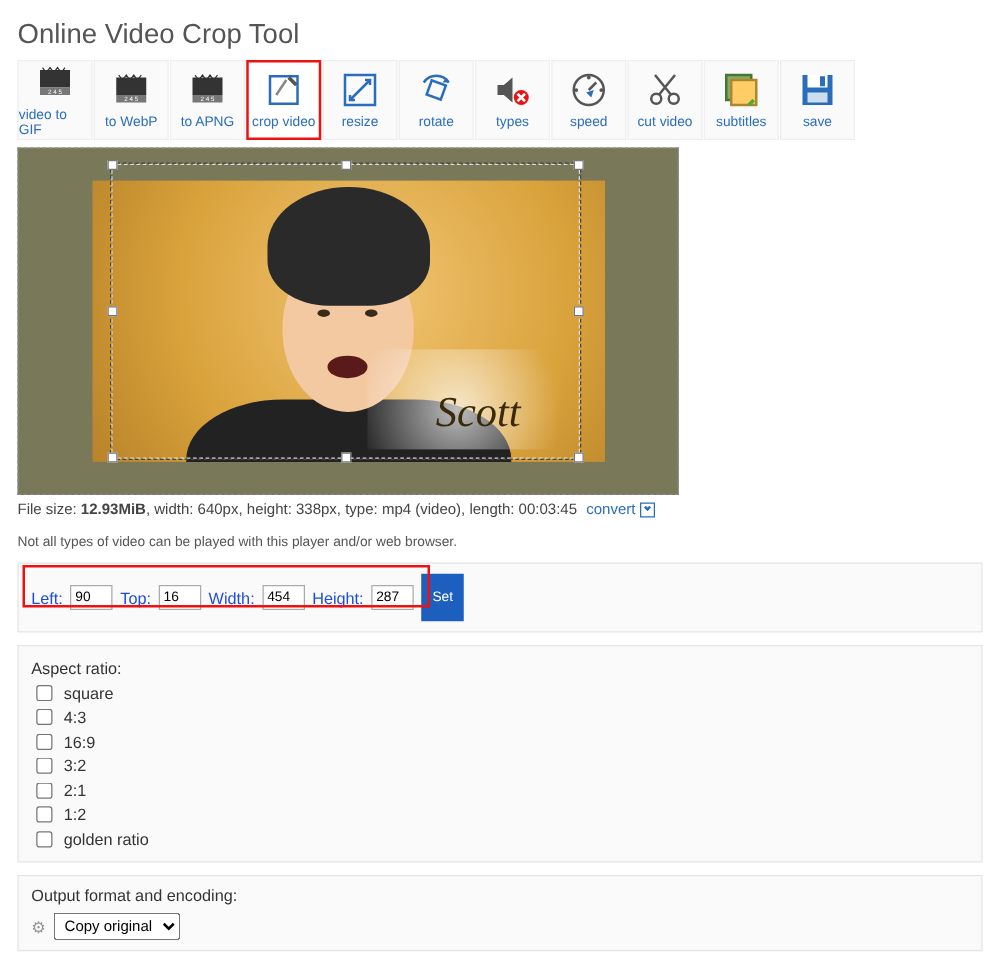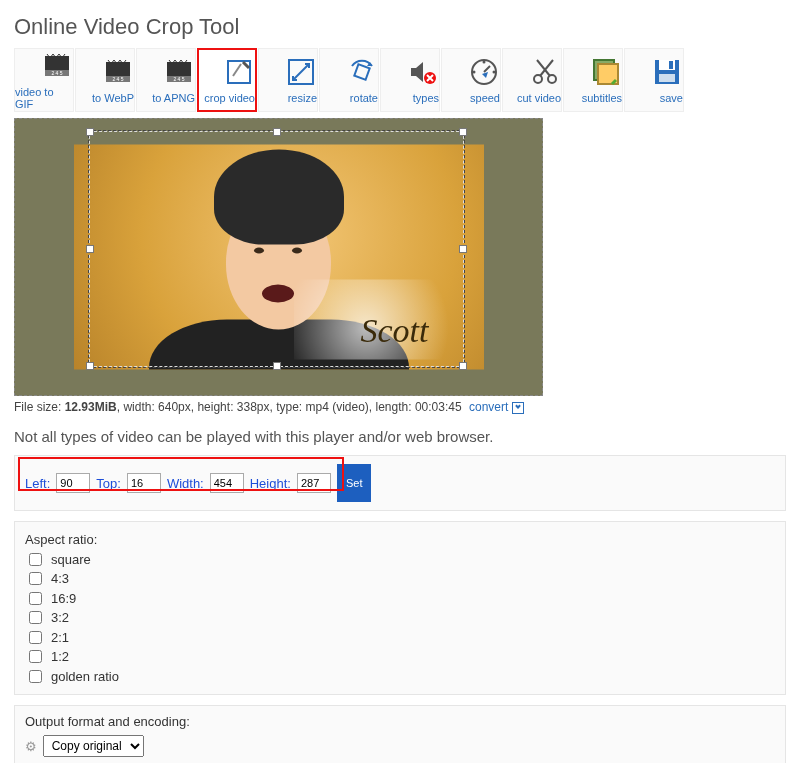--- a/index.html
+++ b/index.html
@@ -22,21 +22,21 @@
     display: flex;
     gap: 0;
     margin-bottom: 6px;
   }
   .tool {
     width: 60px;
     height: 64px;
     border: 1px solid #eee;
     display: flex;
     flex-direction: column;
-    align-items: flex-end;
+    align-items: center;
     justify-content: center;
     gap: 4px;
     cursor: pointer;
     font-size: 11px;
     color: #2a6ebb;
     background: #fafafa;
     margin-right: 1px;
   }
   .tool.active { border: 2px solid #e11; background:#fff; }
   .tool .ic { width: 32px; height: 32px; display:flex; align-items:center; justify-content:center; color:#555; }
@@ -55,36 +55,36 @@
     background: radial-gradient(circle at 55% 40%, #f2c574 0%, #d9a23b 60%, #b8832a 100%);
     overflow: hidden;
   }
   .beanie { position:absolute; width:130px; height:95px; left:140px; top:5px; background:#2a2a2a; border-radius:60% 60% 45% 45%; }
   .face { position:absolute; width:105px; height:130px; left:152px; top:55px; background:#f3c9a2; border-radius:48% 48% 50% 50%; }
   .eye { position:absolute; width:10px; height:6px; background:#3a2a1a; border-radius:50%; top:48px; }
   .eye.l { left:28px; } .eye.r { left:66px; }
   .mouth { position:absolute; width:32px; height:18px; background:#5a1a1a; border-radius:50%; left:36px; top:85px; }
   .shoulders { position:absolute; width:260px; height:80px; left:75px; top:175px; background:#222; border-radius:30% 30% 0 0 / 60% 60% 0 0; }
   .wm-splash { position:absolute; right:10px; bottom:10px; width:180px; height:80px; background:radial-gradient(circle at 40% 60%, rgba(255,255,255,0.7), rgba(255,255,255,0) 70%); }
-  .wm-text { position:absolute; right:55px; bottom:20px; font-family:cursive; font-size:34px; color:#3a2a0a; font-style:italic; }
+  .wm-text { position:absolute; right:67px; bottom:20px; font-family:cursive; font-size:34px; color:#3a2a0a; font-style:italic; }
   .crop-rect {
     position:absolute;
     left: 74px; top: 12px;
     width: 375px; height: 236px;
     border: 1px dashed #ddd;
     outline: 1px dashed #444;
   }
   .handle { position:absolute; width:8px; height:8px; background:#fff; border:1px solid #777; }
   .h-tl{left:-4px;top:-4px;} .h-tr{right:-4px;top:-4px;} .h-bl{left:-4px;bottom:-4px;} .h-br{right:-4px;bottom:-4px;}
   .h-tm{left:50%;top:-4px;margin-left:-4px;} .h-bm{left:50%;bottom:-4px;margin-left:-4px;}
   .h-ml{left:-4px;top:50%;margin-top:-4px;} .h-mr{right:-4px;top:50%;margin-top:-4px;}
   .file-info { font-size:12px; margin-top:4px; color:#444; }
   .file-info b { font-weight:700; }
   .file-info a { color:#2a6ebb; text-decoration:none; margin-left:4px; }
-  .note { font-size:15px; color:#555; margin-top:14px; }
+  .note { font-size:11px; color:#555; margin-top:14px; }
   .panel {
     border:1px solid #e5e5e5;
     background:#fafafa;
     padding:8px 10px;
     margin-top:10px;
     font-size:13px;
   }
   .coords-bar {
     position:relative;
     display:flex;

